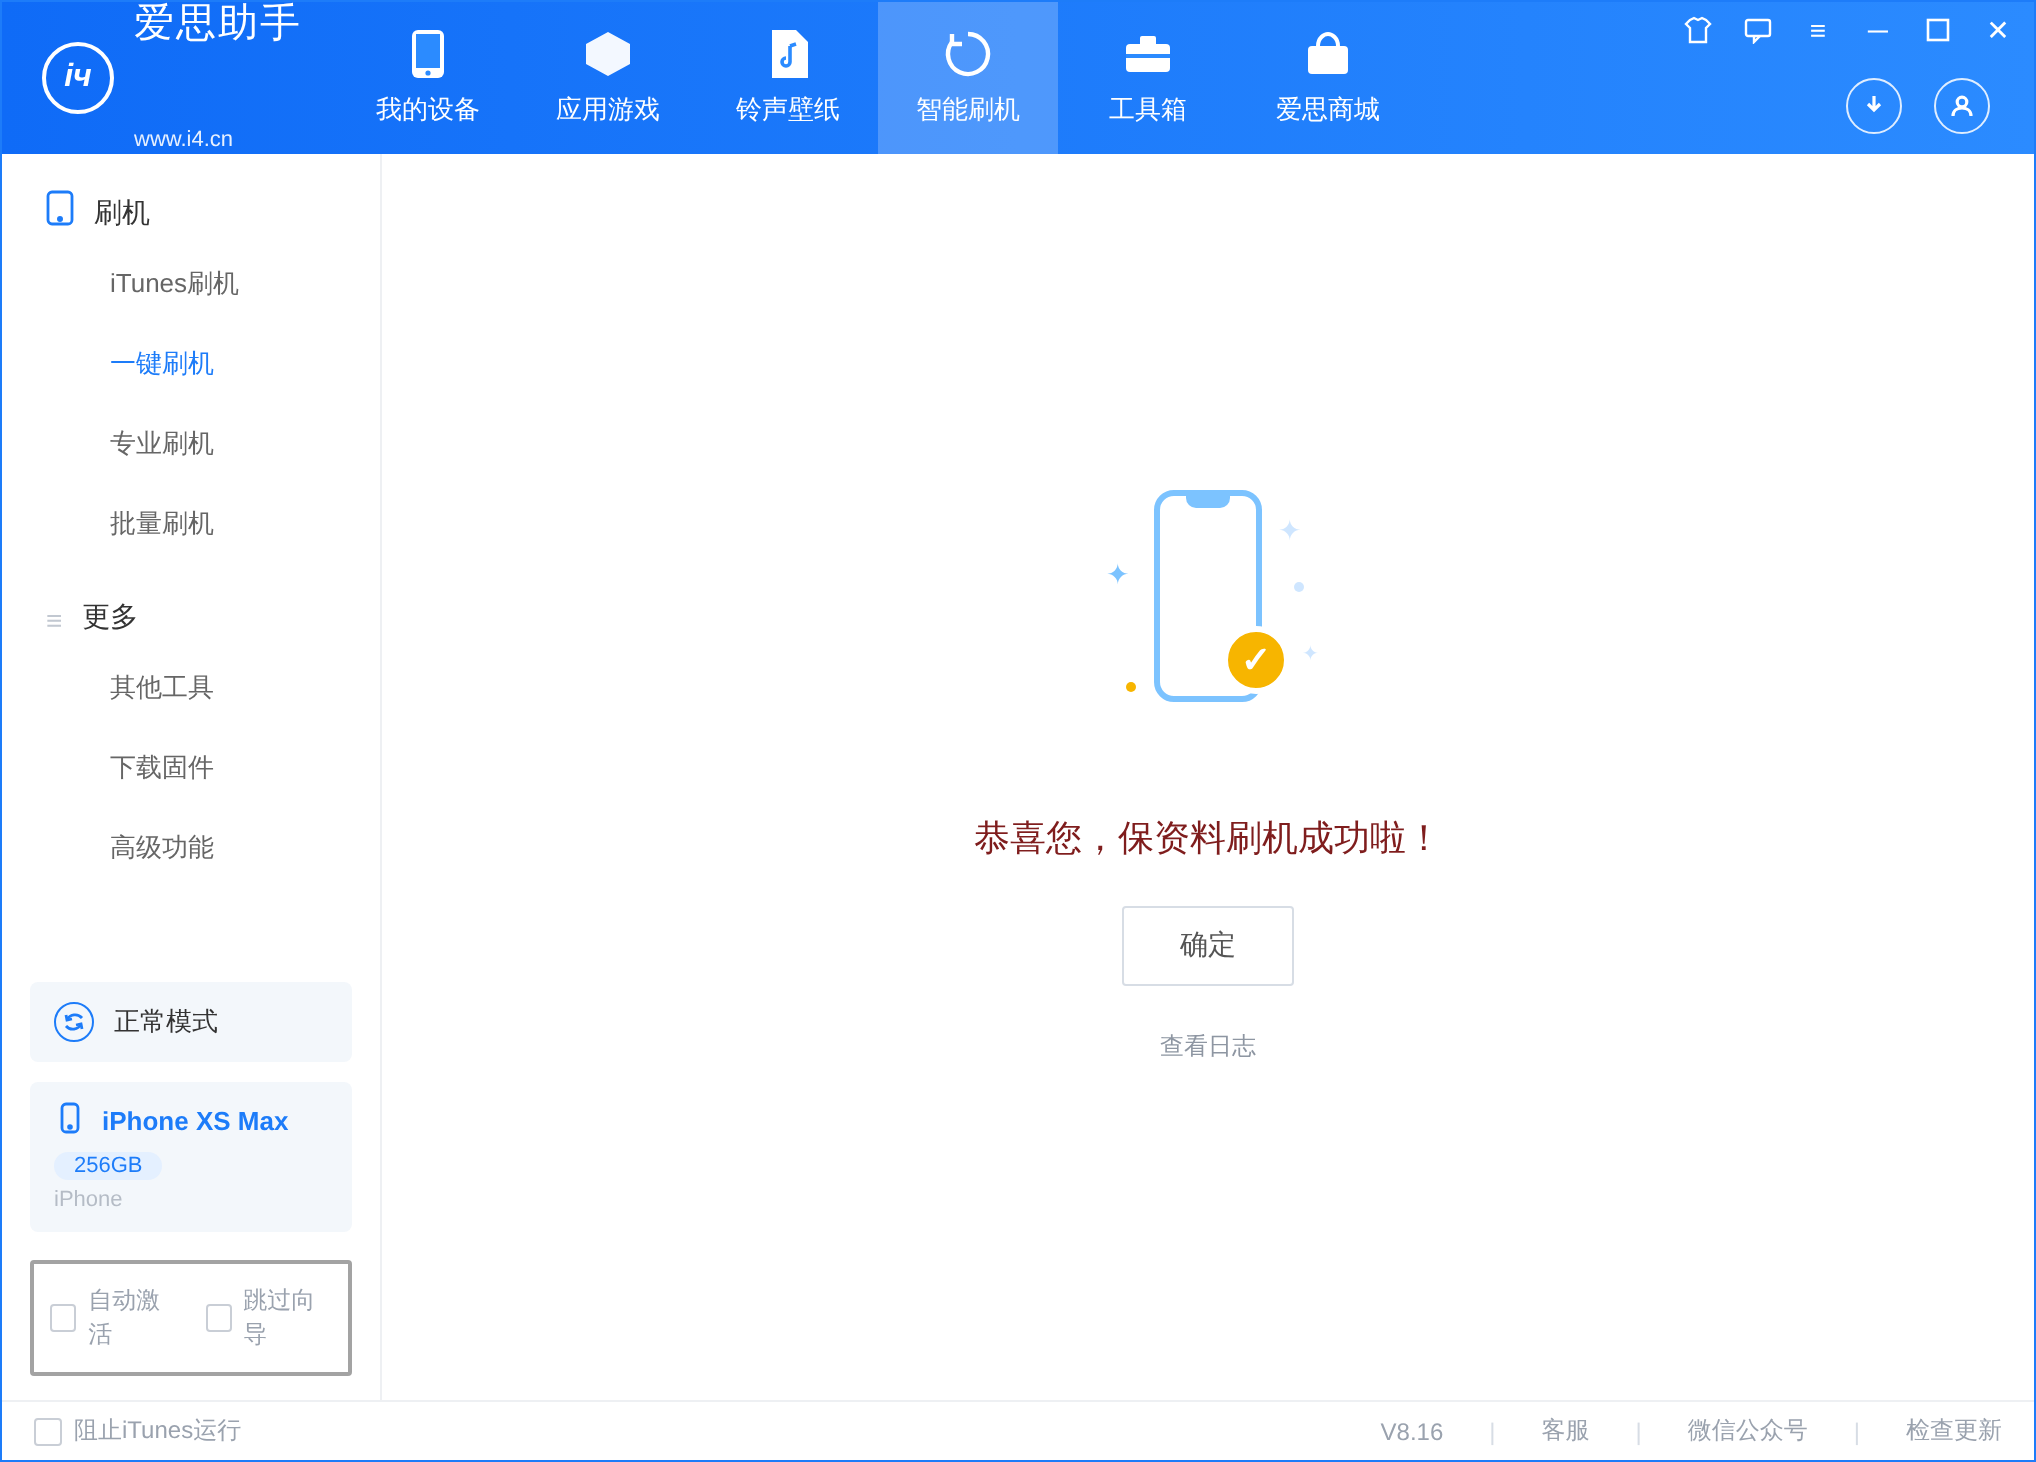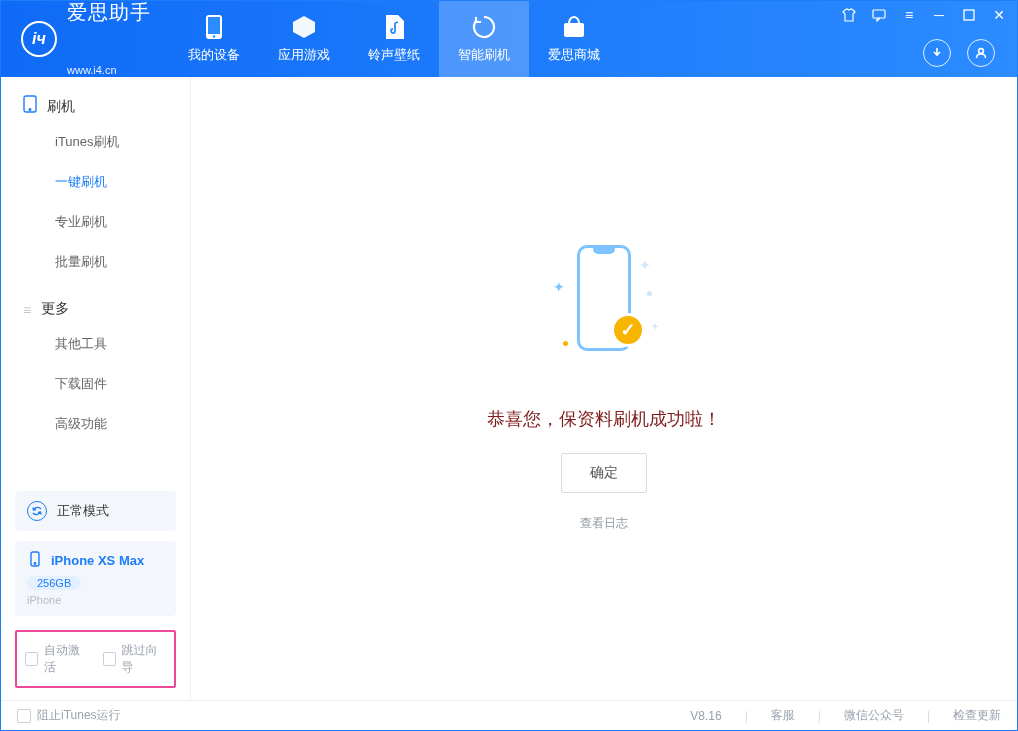--- a/index.html
+++ b/index.html
@@ -25,21 +25,21 @@
 .side-group-head { display: flex; align-items: flex-end; gap: 10px; padding: 18px 22px 6px; color: #333; font-size: 14px; }
 .side-item { padding: 11px 0 11px 54px; font-size: 13px; color: #666; cursor: pointer; }
 .side-item.active { color: #1d7cf9; }
 .side-spacer { flex: 1; }
 .device-box { margin: 0 14px 10px; background: #f3f7fb; border-radius: 4px; padding: 10px 12px; display: flex; gap: 10px; align-items: center; }
 .dev-circ { width: 20px; height: 20px; border: 1.5px solid #1d7cf9; border-radius: 50%; display: flex; align-items: center; justify-content: center; }
 .device-info { margin: 0 14px 14px; background: #f3f7fb; border-radius: 4px; padding: 10px 12px; }
 .device-name { color: #1d7cf9; font-weight: 600; font-size: 13px; }
 .device-cap { display: inline-block; margin-top: 6px; background: #e4f0ff; color: #1d7cf9; border-radius: 10px; padding: 1px 10px; font-size: 11px; }
 .device-type { color: #b5bcc6; font-size: 11px; margin-top: 4px; }
-.opt-row { margin: 0 14px 12px; border: 2px solid #ec4899; border-radius: 2px; padding: 10px 8px; display: flex; gap: 14px; align-items: flex-end; }
+.opt-row { margin: 0 14px 12px; border: 2px solid #a3a3a3; border-radius: 2px; padding: 10px 8px; display: flex; gap: 14px; align-items: flex-end; }
 .chk { width: 14px; height: 14px; border: 1px solid #c9ced6; border-radius: 2px; display: inline-block; }
 .opt { display: flex; align-items: center; gap: 6px; color: #9aa2ae; font-size: 12px; cursor: pointer; }
 .main { flex: 1; position: relative; display: flex; flex-direction: column; align-items: center; justify-content: center; gap: 22px; }
 .phone-illus { width: 110px; height: 140px; position: relative; }
 .phone-body { position: absolute; left: 28px; top: 0; width: 54px; height: 106px; border: 3px solid #7cc3ff; border-radius: 10px; background: #fff; }
 .phone-notch { position: absolute; top: -1px; left: 50%; transform: translateX(-50%); width: 22px; height: 7px; background: #7cc3ff; border-radius: 0 0 5px 5px; }
 .badge-check { position: absolute; left: 62px; top: 68px; width: 34px; height: 34px; background: #f7b500; border-radius: 50%; border: 3px solid #fff; display: flex; align-items: center; justify-content: center; color: #fff; font-size: 18px; font-weight: bold; }
 .sparkle { position: absolute; color: #cfe6ff; font-size: 14px; }
 .sparkle.s1 { left: 4px; top: 34px; color: #7cc3ff; }
 .sparkle.s2 { left: 90px; top: 12px; }
@@ -101,20 +101,30 @@
         <span class="ico">
             <svg width="26" height="26" viewBox="0 0 26 26">
               <path d="M13 3 A10 10 0 1 1 5 7" fill="none" stroke="#fff" stroke-width="2.2"></path>
               <path d="M5 3 L5 8 L10 8" fill="none" stroke="#fff" stroke-width="2.2"></path>
             </svg>
           </span>
         <span>智能刷机</span>
       </div>
       <div class="nav-tab">
         <span class="ico">
+            <svg width="26" height="22" viewBox="0 0 26 22">
+              <rect x="2" y="6" width="22" height="14" rx="2" fill="#fff"></rect>
+              <rect x="9" y="2" width="8" height="5" rx="1" fill="#fff"></rect>
+              <rect x="2" y="11" width="22" height="2" fill="#2b8bff"></rect>
+            </svg>
+          </span>
+        <span>工具箱</span>
+      </div>
+      <div class="nav-tab">
+        <span class="ico">
             <svg width="26" height="24" viewBox="0 0 26 24">
               <rect x="3" y="8" width="20" height="14" rx="2" fill="#fff"></rect>
               <path d="M8 8 C8 4 11 2 13 2 C15 2 18 4 18 8" fill="none" stroke="#fff" stroke-width="2"></path>
             </svg>
           </span>
         <span>爱思商城</span>
       </div>
     </div>
 
     <div class="win-controls">

